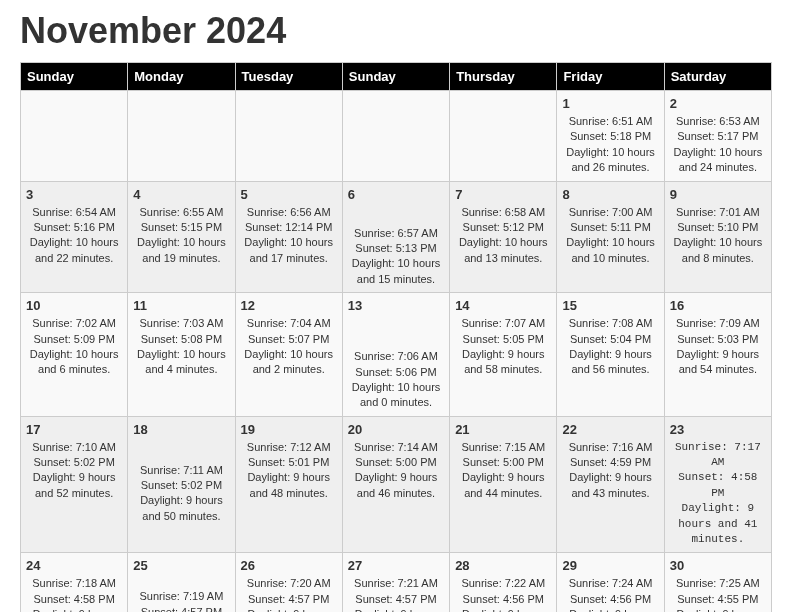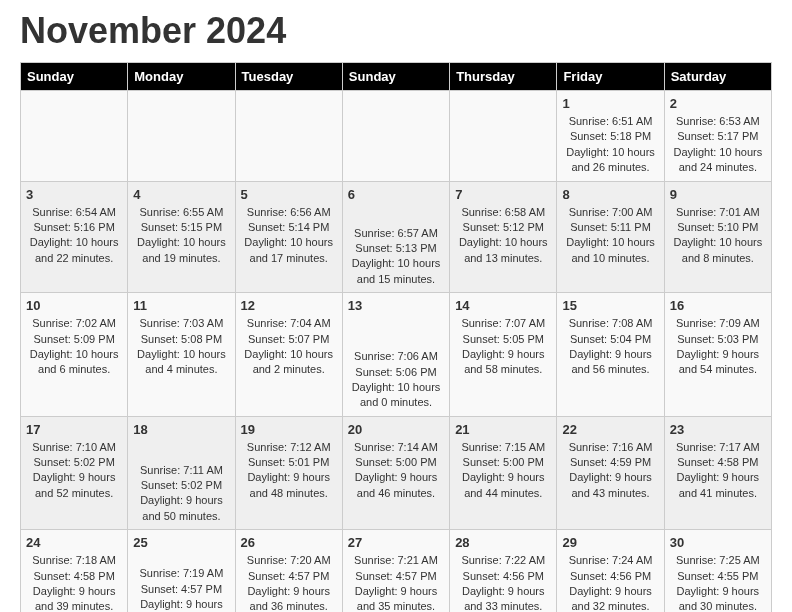--- a/index.html
+++ b/index.html
@@ -141,21 +141,21 @@
         </td>
         <td>
           <span class="day-num">4</span>
           <div class="cell-content" style="white-space: pre-line;">Sunrise: 6:55 AM
 Sunset: 5:15 PM
 Daylight: 10 hours and 19 minutes.</div>
         </td>
         <td>
           <span class="day-num">5</span>
           <div class="cell-content" style="white-space: pre-line;">Sunrise: 6:56 AM
-Sunset: 5:14 PM
+Sunset: 12:14 PM
 Daylight: 10 hours and 17 minutes.</div>
         </td>
         <td>
           <span class="day-num">6</span>
           <div class="cell-content" style="white-space: pre-line; margin-top: 24px;">Sunrise: 6:57 AM
 Sunset: 5:13 PM
 Daylight: 10 hours and 15 minutes.</div>
         </td>
         <td>
           <span class="day-num">7</span>
@@ -252,21 +252,21 @@
 Daylight: 9 hours and 44 minutes.</div>
         </td>
         <td>
           <span class="day-num">22</span>
           <div class="cell-content" style="white-space: pre-line;">Sunrise: 7:16 AM
 Sunset: 4:59 PM
 Daylight: 9 hours and 43 minutes.</div>
         </td>
         <td>
           <span class="day-num">23</span>
-          <div class="cell-content" style="white-space: pre-line;">Sunrise: 7:17 AM
+          <div class="cell-content" style="white-space: pre-line; font-family: Liberation Mono, monospace;">Sunrise: 7:17 AM
 Sunset: 4:58 PM
 Daylight: 9 hours and 41 minutes.</div>
         </td>
       </tr>
       <tr>
         <td>
           <span class="day-num">24</span>
           <div class="cell-content" style="white-space: pre-line;">Sunrise: 7:18 AM
 Sunset: 4:58 PM
 Daylight: 9 hours and 39 minutes.</div>

